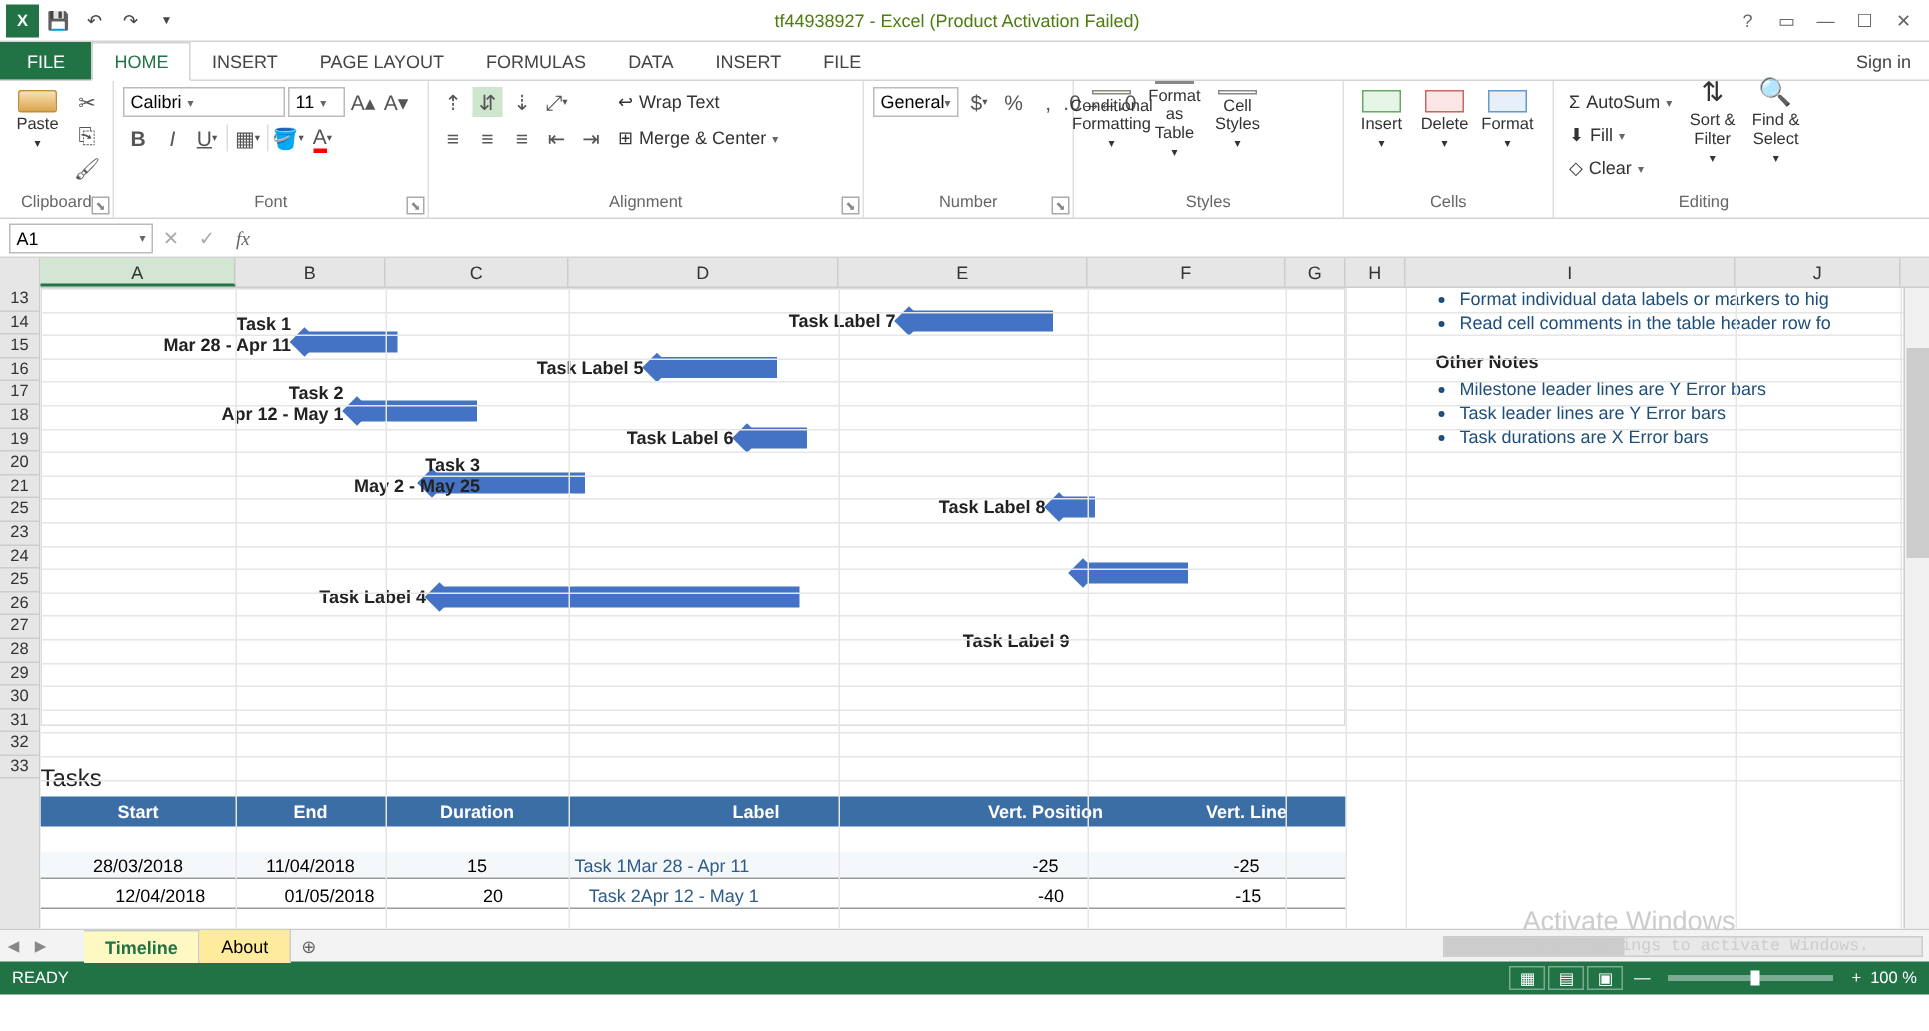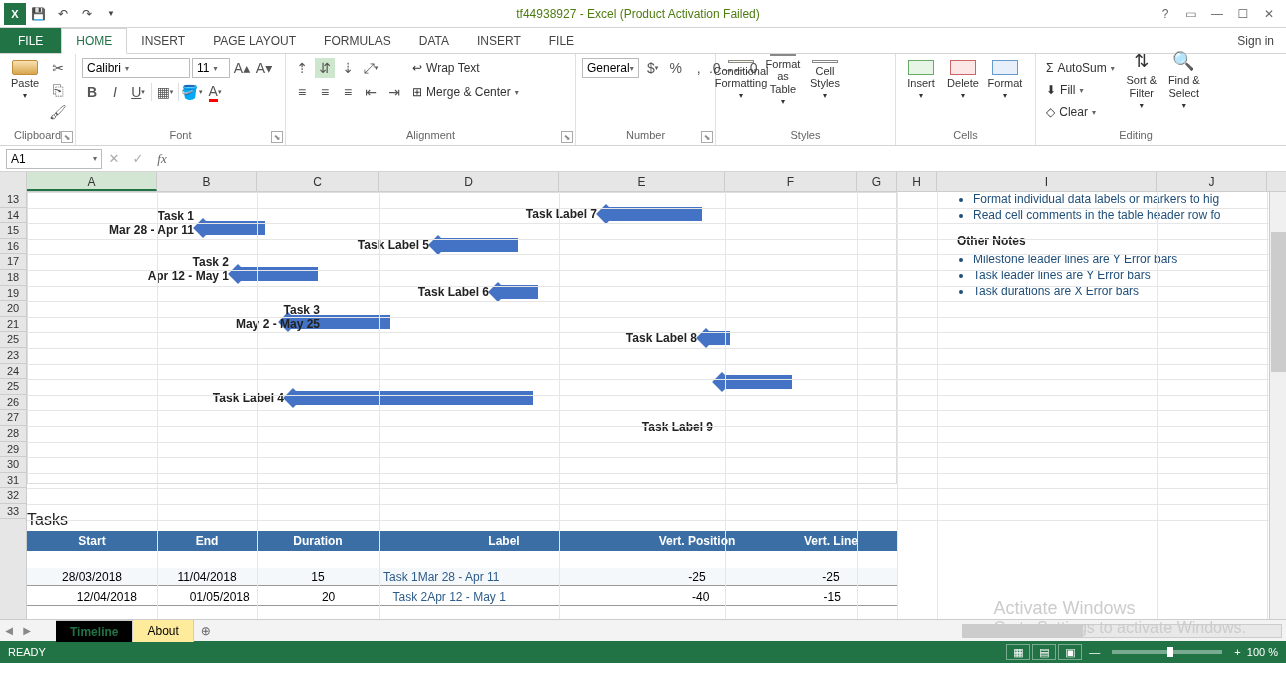--- a/index.html
+++ b/index.html
@@ -76,38 +76,38 @@
 .tasks-hdr { position: absolute; left: 0; top: 339px; height: 20px; background: #3b6ea5; color: #fff; display: flex; font-weight: bold; font-size: 12px; width: 870px; }
 .thcell { text-align: center; line-height: 20px; }
 .tasks-row { position: absolute; height: 18px; display: flex; font-size: 12px; width: 870px; border-bottom: 1px solid #999; }
 .tcell { text-align: center; line-height: 18px; }
 .tcell.lbl { color: #2e5c8a; text-align: left; padding-left: 4px; }
 
 
 .sheettabs { height: 22px; background: #f3f3f3; border-top: 1px solid #ccc; display: flex; align-items: center; }
 .stnav { width: 18px; text-align: center; color: #888; font-size: 10px; }
 .stab { padding: 0 14px; height: 22px; line-height: 22px; font-size: 12px; border-right: 1px solid #ccc; }
-.stab.active { background: #000000; border-top: 1px solid #ccc; font-weight: bold; color: #217346; }
+.stab.active { background: #fef9c3; border-top: 1px solid #ccc; font-weight: bold; color: #217346; }
 .stab.about { background: #ffeb9c; }
 .newsheet { width: 24px; text-align: center; color: #666; }
 .hscroll { flex: 1; display: flex; align-items: center; justify-content: flex-end; padding-right: 4px; }
 .scrolltrack { width: 320px; height: 14px; background: #e8e8e8; border: 1px solid #ccc; position: relative; }
 .scrollthumb { position: absolute; left: 0; width: 120px; height: 12px; background: #ccc; }
 
 
 .statusbar { height: 22px; background: #217346; color: #fff; display: flex; align-items: center; font-size: 11px; padding: 0 8px; }
 .statusbar .spacer { flex: 1; }
 .viewbtn { width: 24px; height: 16px; border: 1px solid rgba(255,255,255,0.4); margin: 0 1px; display: flex; align-items: center; justify-content: center; }
 .zoomslider { width: 110px; height: 4px; background: rgba(255,255,255,0.4); margin: 0 6px; position: relative; }
 .zoomslider .thumb { position: absolute; left: 50%; top: -3px; width: 6px; height: 10px; background: #fff; }
 
 
 .watermark { position: absolute; right: 40px; bottom: 50px; text-align: left; color: #ccc; pointer-events: none; }
 .watermark .l1 { font-size: 18px; }
-.watermark .l2 { font-size: 16px; }
+.watermark .l2 { font-size: 11px; font-family: Liberation Mono, monospace; }
 
 
 .vscroll { position: absolute; right: 0; top: 20px; bottom: 0; width: 17px; background: #f0f0f0; border-left: 1px solid #ccc; }
 .vthumb { position: absolute; top: 40px; width: 15px; left: 1px; height: 140px; background: #ccc; }
 </style>
 </head>
 <body>
 
 <div class="titlebar">
   <div class="qat">

